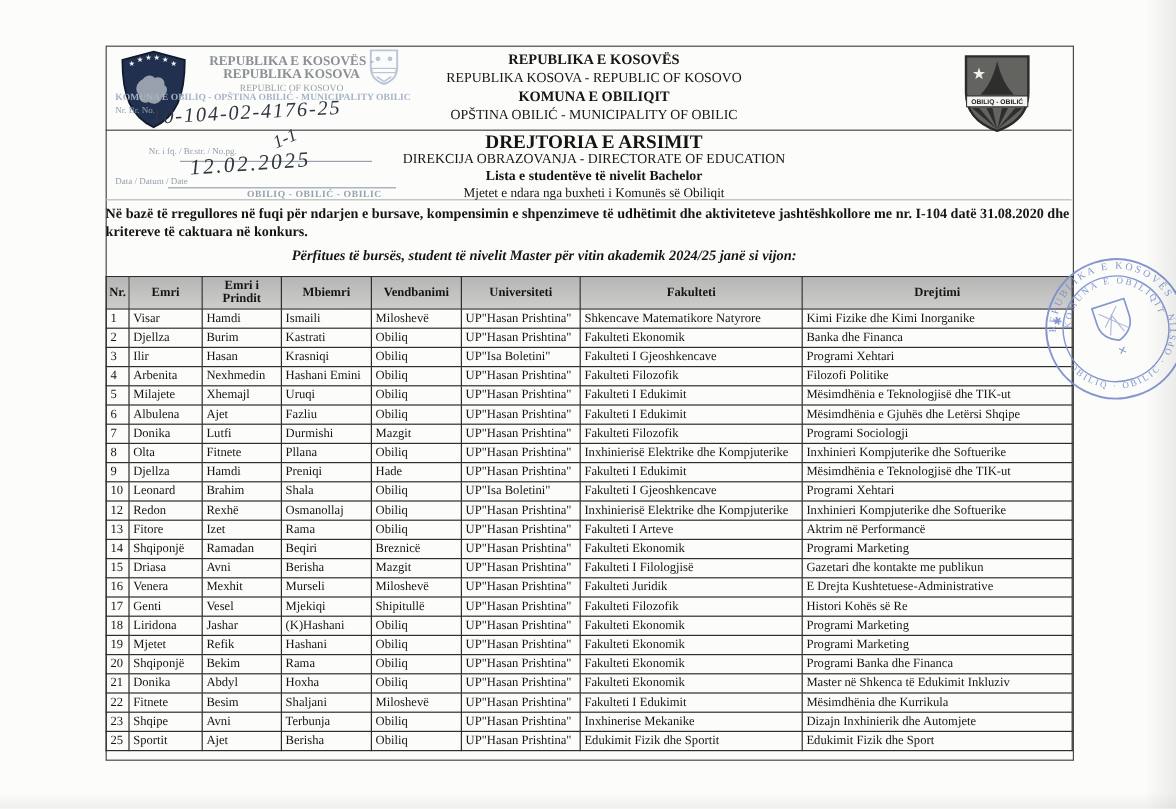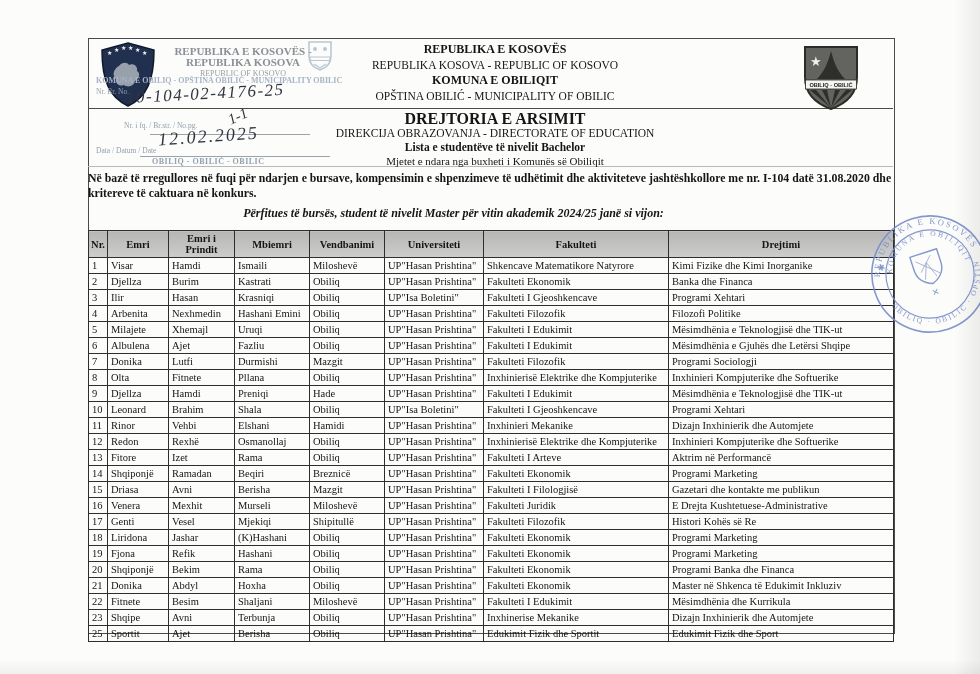--- a/index.html
+++ b/index.html
@@ -24,21 +24,21 @@
   .hdr-left-text{position:absolute;left:148px;top:46px;width:190px;text-align:center;line-height:11px;}
   .hdr-left-line1{font-size:11px;font-weight:bold;color:#8b9097;}
   .hdr-left-line2{font-size:8px;color:#999ea6;}
   .hdr-left-line3{position:absolute;left:96px;top:76px;width:250px;font-size:8px;font-weight:bold;color:#a7b4c7;}
   .watermark-emblem{position:absolute;left:306px;top:40px;opacity:.85;}
 
   .small-label{font-size:7.5px;color:#92a0af;position:absolute;font-family:"Liberation Serif",serif;}
   .lbl-docnum{left:96px;top:87px;}
   .lbl-page{left:96px;top:121px;padding-left:28px;}
   .lbl-date{left:96px;top:146px;}
-  .place-line{position:absolute;left:152px;top:157px;width:180px;text-align:left;
+  .place-line{position:absolute;left:172px;top:157px;width:180px;text-align:center;
     font-size:8px;font-weight:bold;color:#93a1b0;letter-spacing:.5px;font-family:Liberation Serif, serif;}
 
   .handwriting{font-family:"Liberation Serif",serif;font-style:italic;color:#30353f;}
   .hw-docnum{position:absolute;left:126px;top:84px;font-size:17px;letter-spacing:1.5px;transform:rotate(-3deg);}
   .hw-pagenum{position:absolute;left:228px;top:108px;font-size:15px;transform:rotate(-24deg);}
   .hw-date{position:absolute;left:158px;top:126px;font-size:18px;letter-spacing:2px;transform:rotate(-4deg);}
   .uline1{position:absolute;left:150px;top:134px;width:160px;border-top:1px solid #9aa2ac;}
   .uline2{position:absolute;left:140px;top:156px;width:190px;border-top:1px solid #9aa2ac;}
 
   
@@ -275,30 +275,20 @@
       <td class="c-nr">10</td>
       <td>Leonard</td>
       <td>Brahim</td>
       <td>Shala</td>
       <td>Obiliq</td>
       <td>UP"Isa Boletini"</td>
       <td>Fakulteti I Gjeoshkencave</td>
       <td>Programi Xehtari</td>
     </tr>
 
-    <tr>
-      <td class="c-nr">11</td>
-      <td>Rinor</td>
-      <td>Vehbi</td>
-      <td>Elshani</td>
-      <td>Hamidi</td>
-      <td>UP"Hasan Prishtina"</td>
-      <td>Inxhinieri Mekanike</td>
-      <td>Dizajn Inxhinierik dhe Automjete</td>
-    </tr>
 
     <tr>
       <td class="c-nr">12</td>
       <td>Redon</td>
       <td>Rexhë</td>
       <td>Osmanollaj</td>
       <td>Obiliq</td>
       <td>UP"Hasan Prishtina"</td>
       <td>Inxhinierisë Elektrike dhe Kompjuterike</td>
       <td>Inxhinieri Kompjuterike dhe Softuerike</td>
@@ -365,21 +355,21 @@
       <td>Jashar</td>
       <td>(K)Hashani</td>
       <td>Obiliq</td>
       <td>UP"Hasan Prishtina"</td>
       <td>Fakulteti Ekonomik</td>
       <td>Programi Marketing</td>
     </tr>
 
     <tr>
       <td class="c-nr">19</td>
-      <td>Fjona</td>
+      <td>Mjetet</td>
       <td>Refik</td>
       <td>Hashani</td>
       <td>Obiliq</td>
       <td>UP"Hasan Prishtina"</td>
       <td>Fakulteti Ekonomik</td>
       <td>Programi Marketing</td>
     </tr>
 
     <tr>
       <td class="c-nr">20</td>

